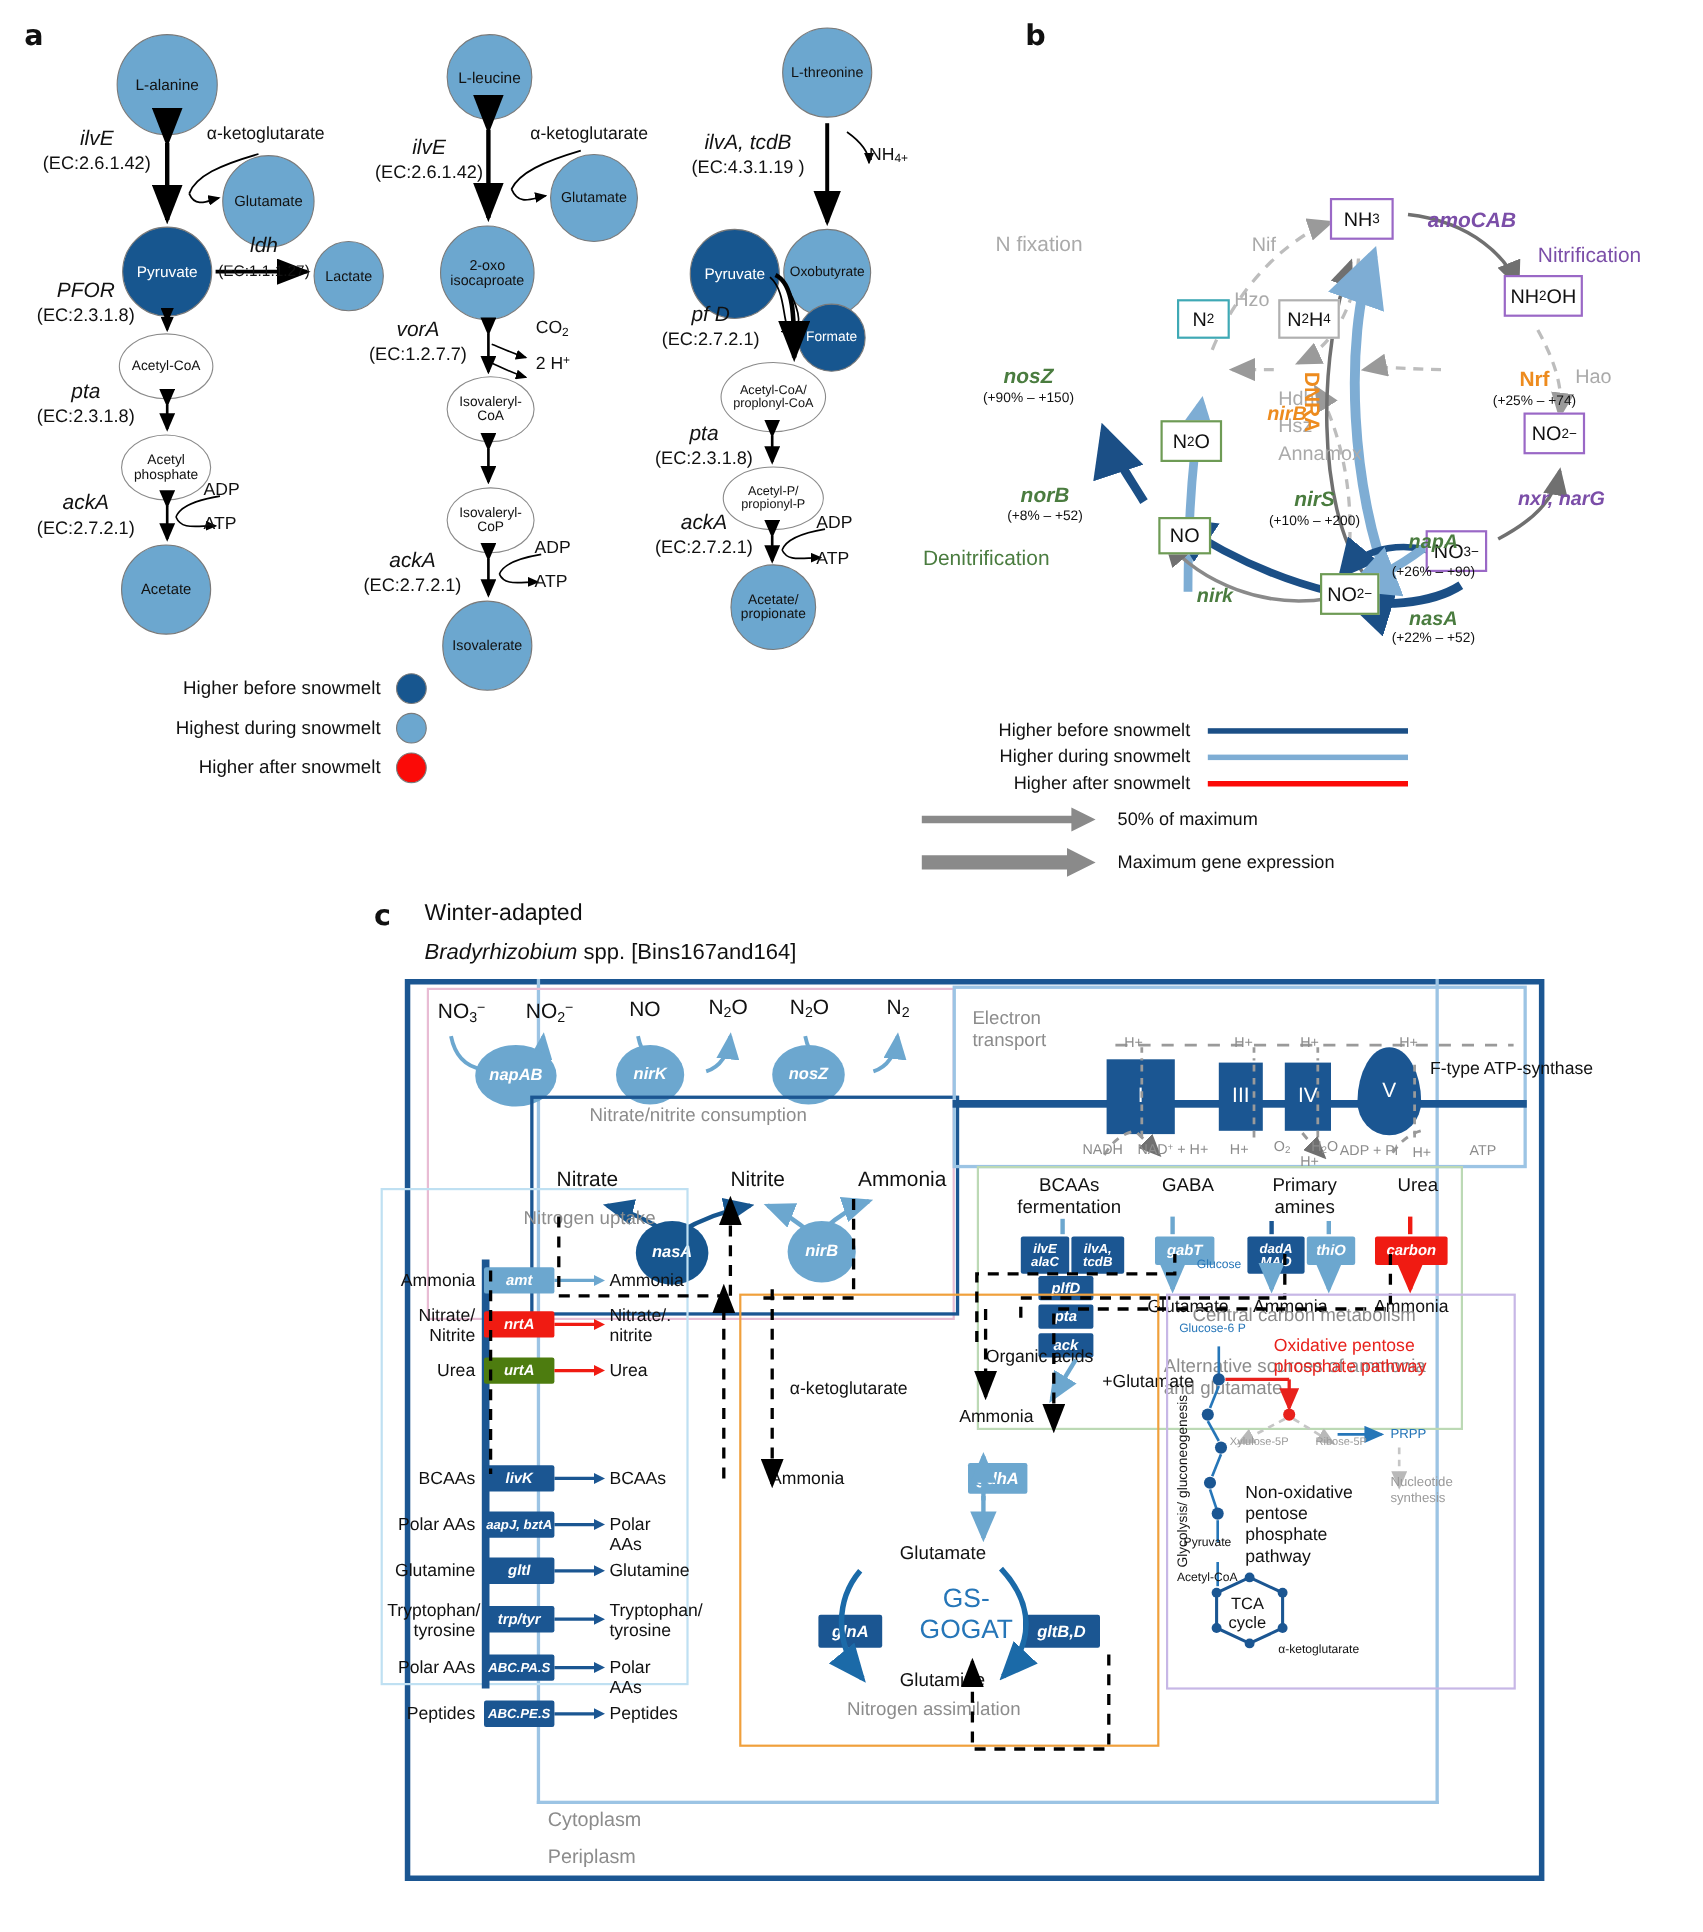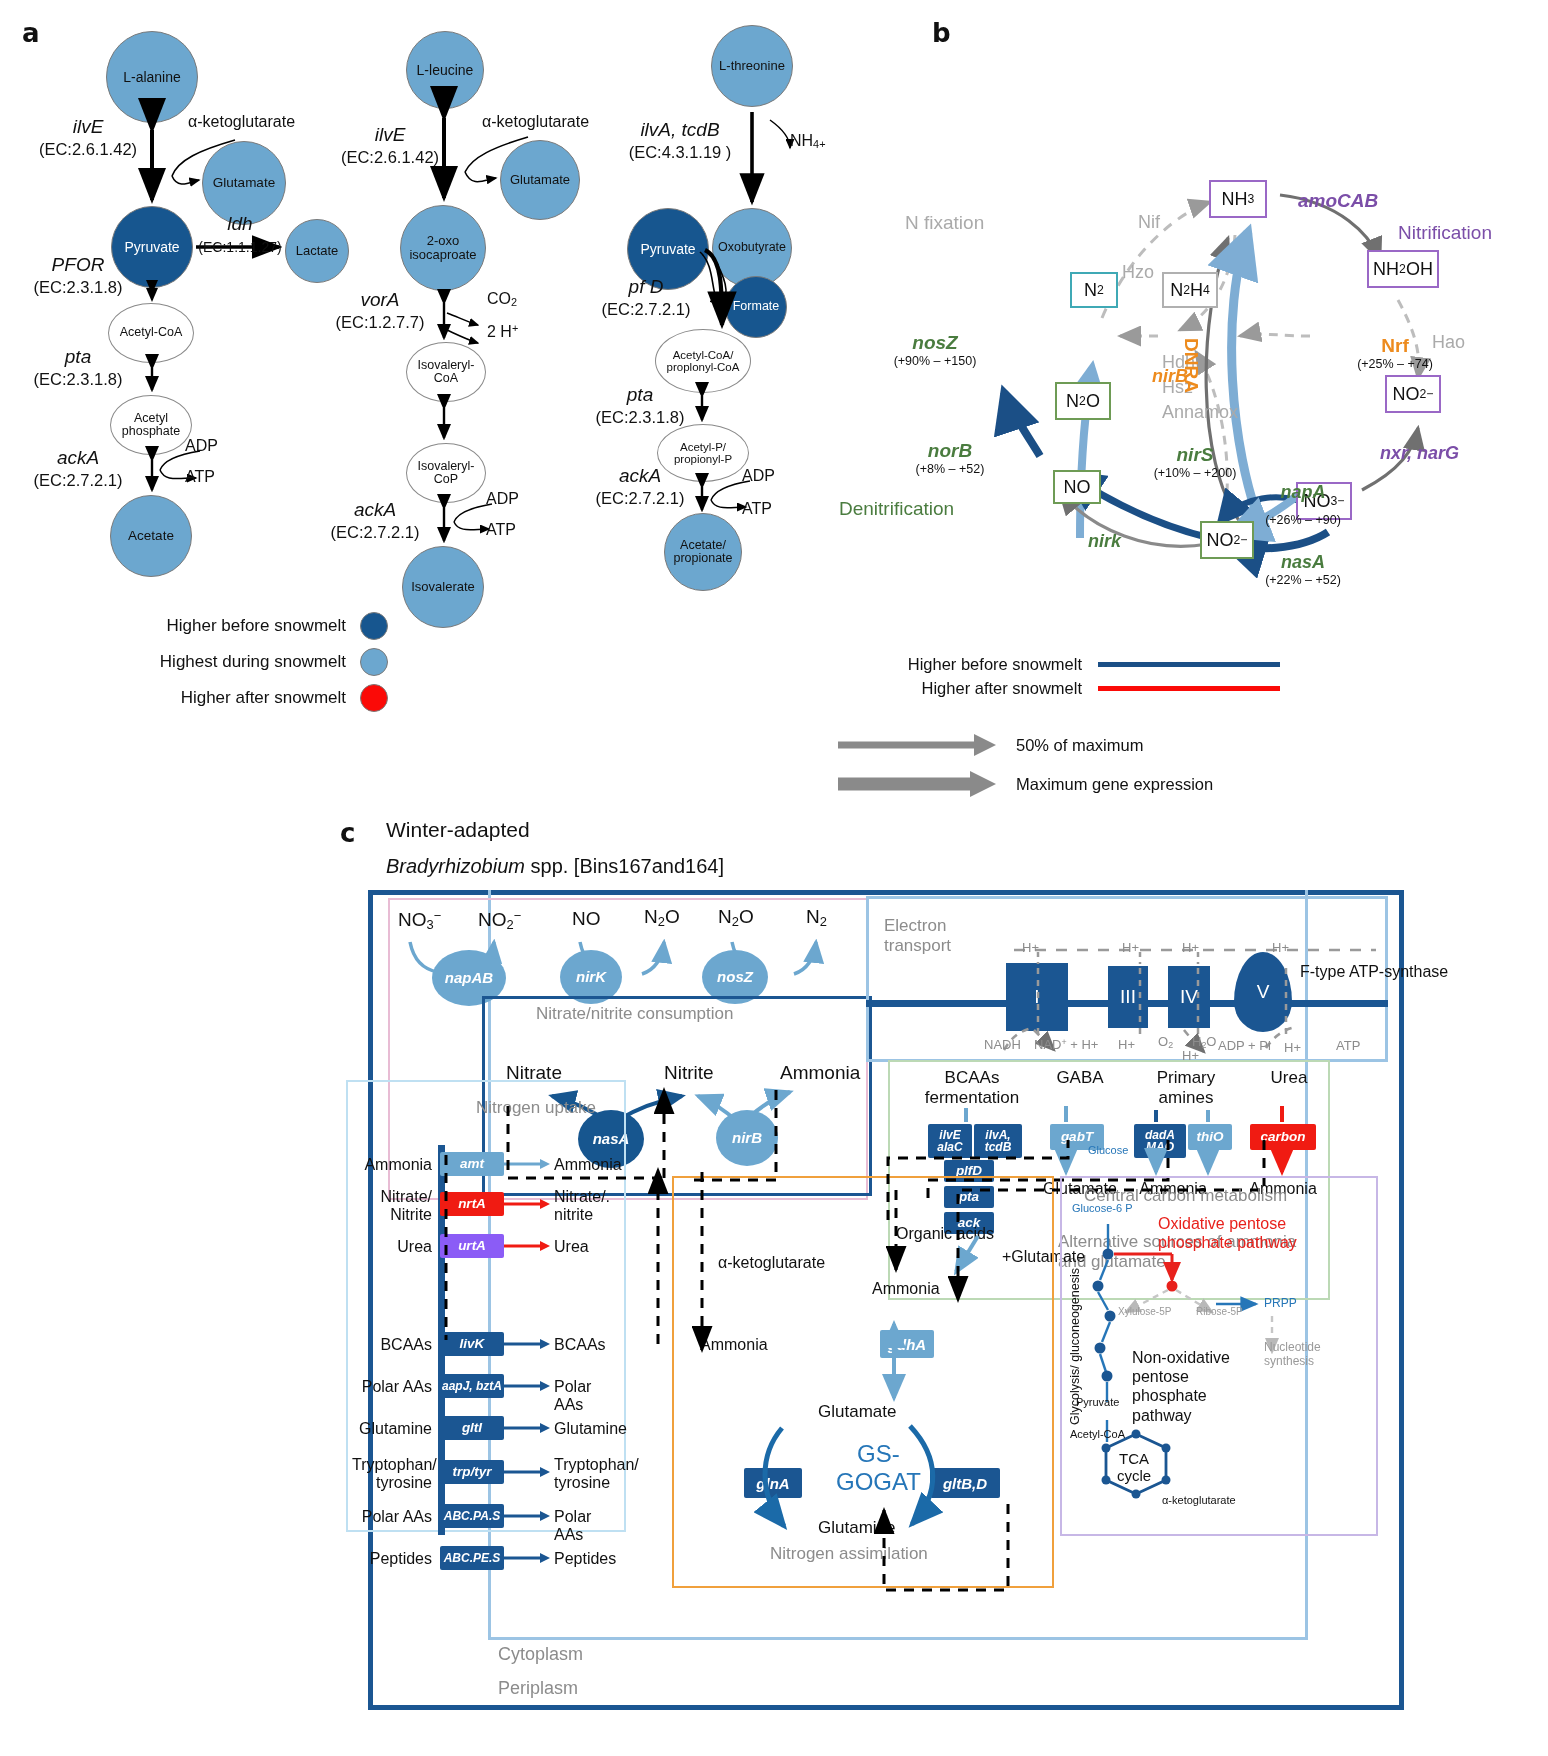--- a/index.html
+++ b/index.html
@@ -291,20 +291,24 @@
   <div class="greenlab" style="font-style:italic;font-weight:bold;font-size:18px;">nasA</div>
   <div style="font-size:12.5px;">(+22% – +52)</div>
 </div>
 
 <div class="abs" style="left:812px;top:652px;width:480px;">
   <div style="display:flex;align-items:center;height:24px;">
     <span style="width:270px;text-align:right;font-size:16.5px;">Higher before snowmelt</span>
     <span style="margin-left:16px;width:182px;height:5px;background:#1b4f86;"></span>
   </div>
   <div style="display:flex;align-items:center;height:24px;">
+    <span style="width:270px;text-align:right;font-size:16.5px;">Higher during snowmelt</span>
+    <span style="margin-left:16px;width:182px;height:5px;background:#7eadd4;"></span>
+  </div>
+  <div style="display:flex;align-items:center;height:24px;">
     <span style="width:270px;text-align:right;font-size:16.5px;">Higher after snowmelt</span>
     <span style="margin-left:16px;width:182px;height:5px;background:#fb0a07;"></span>
   </div>
 </div>
 
 <div class="abs" style="left:838px;top:726px;width:520px;">
   <div style="display:flex;align-items:center;height:38px;">
     <svg style="position:relative;width:160px;height:24px;">
         <line x1="0" y1="12" x2="138" y2="12" stroke="#8a8a8a" stroke-width="7"></line>
         <polygon points="136,1 158,12 136,23" fill="#8a8a8a"></polygon>
@@ -518,21 +522,21 @@
         <span>nrtA</span>
       </span>
     <svg style="left:152px;top:8px;width:48px;height:16px;">
         <line x1="0" y1="8" x2="36" y2="8" stroke="#f01b12" stroke-width="3"></line>
         <polygon points="36,3 46,8 36,13" fill="#f01b12"></polygon>
       </svg>
     <span class="tx" style="left:202px;top:0px;line-height:1.15;">Nitrate/. nitrite</span>
   </div>
   <div style="position:relative;height:42px;">
     <span class="tx" style="left:0;top:6px;width:80px;text-align:right;">Urea</span>
-    <span class="gbox" style="left:88px;top:2px;width:64px;height:24px;background:#8b5cf6;">
+    <span class="gbox" style="left:88px;top:2px;width:64px;height:24px;background:#4d7c0f;">
         <span>urtA</span>
       </span>
     <svg style="left:152px;top:6px;width:48px;height:16px;">
         <line x1="0" y1="8" x2="36" y2="8" stroke="#f01b12" stroke-width="3"></line>
         <polygon points="36,3 46,8 36,13" fill="#f01b12"></polygon>
       </svg>
     <span class="tx" style="left:202px;top:6px;">Urea</span>
   </div>
   <div style="position:relative;height:56px;"></div>
   <div style="position:relative;height:42px;">

